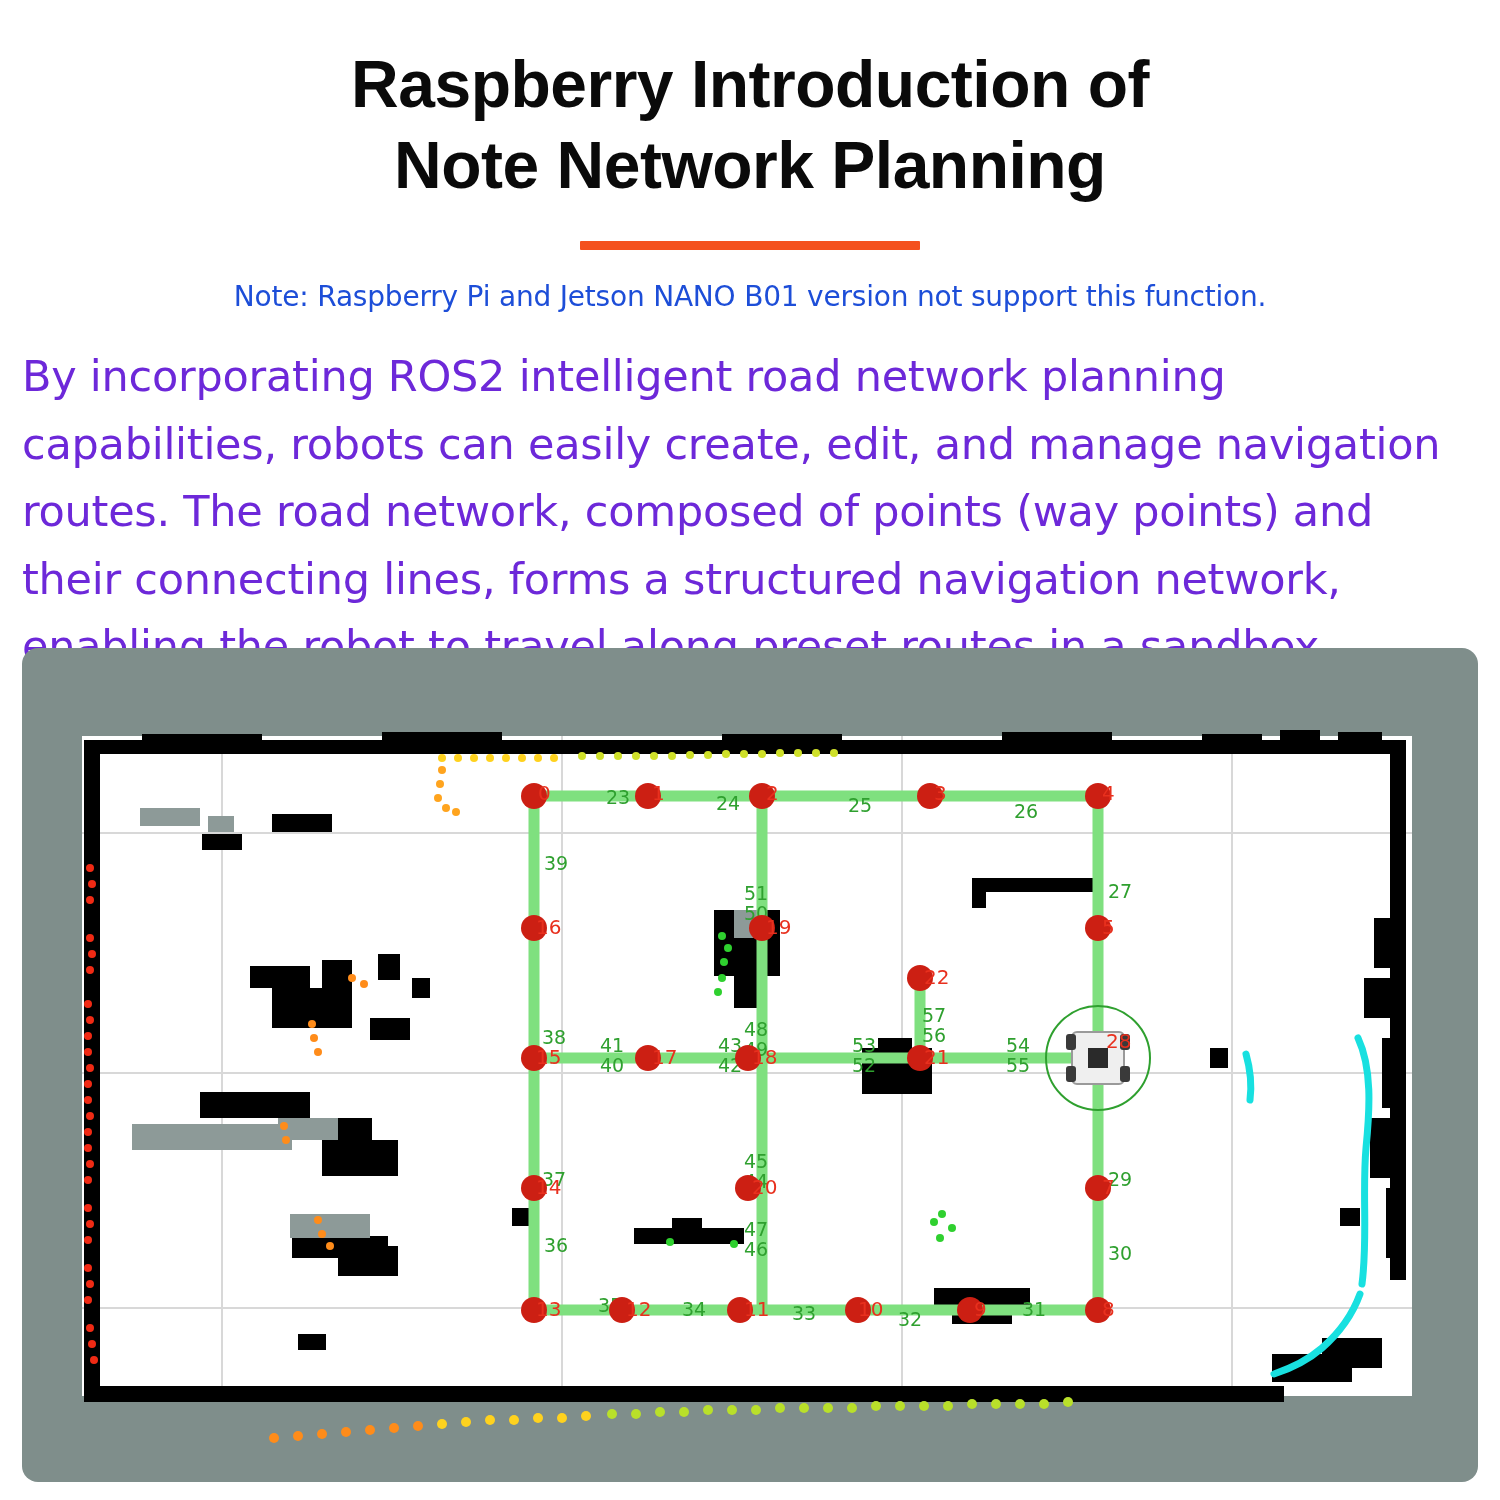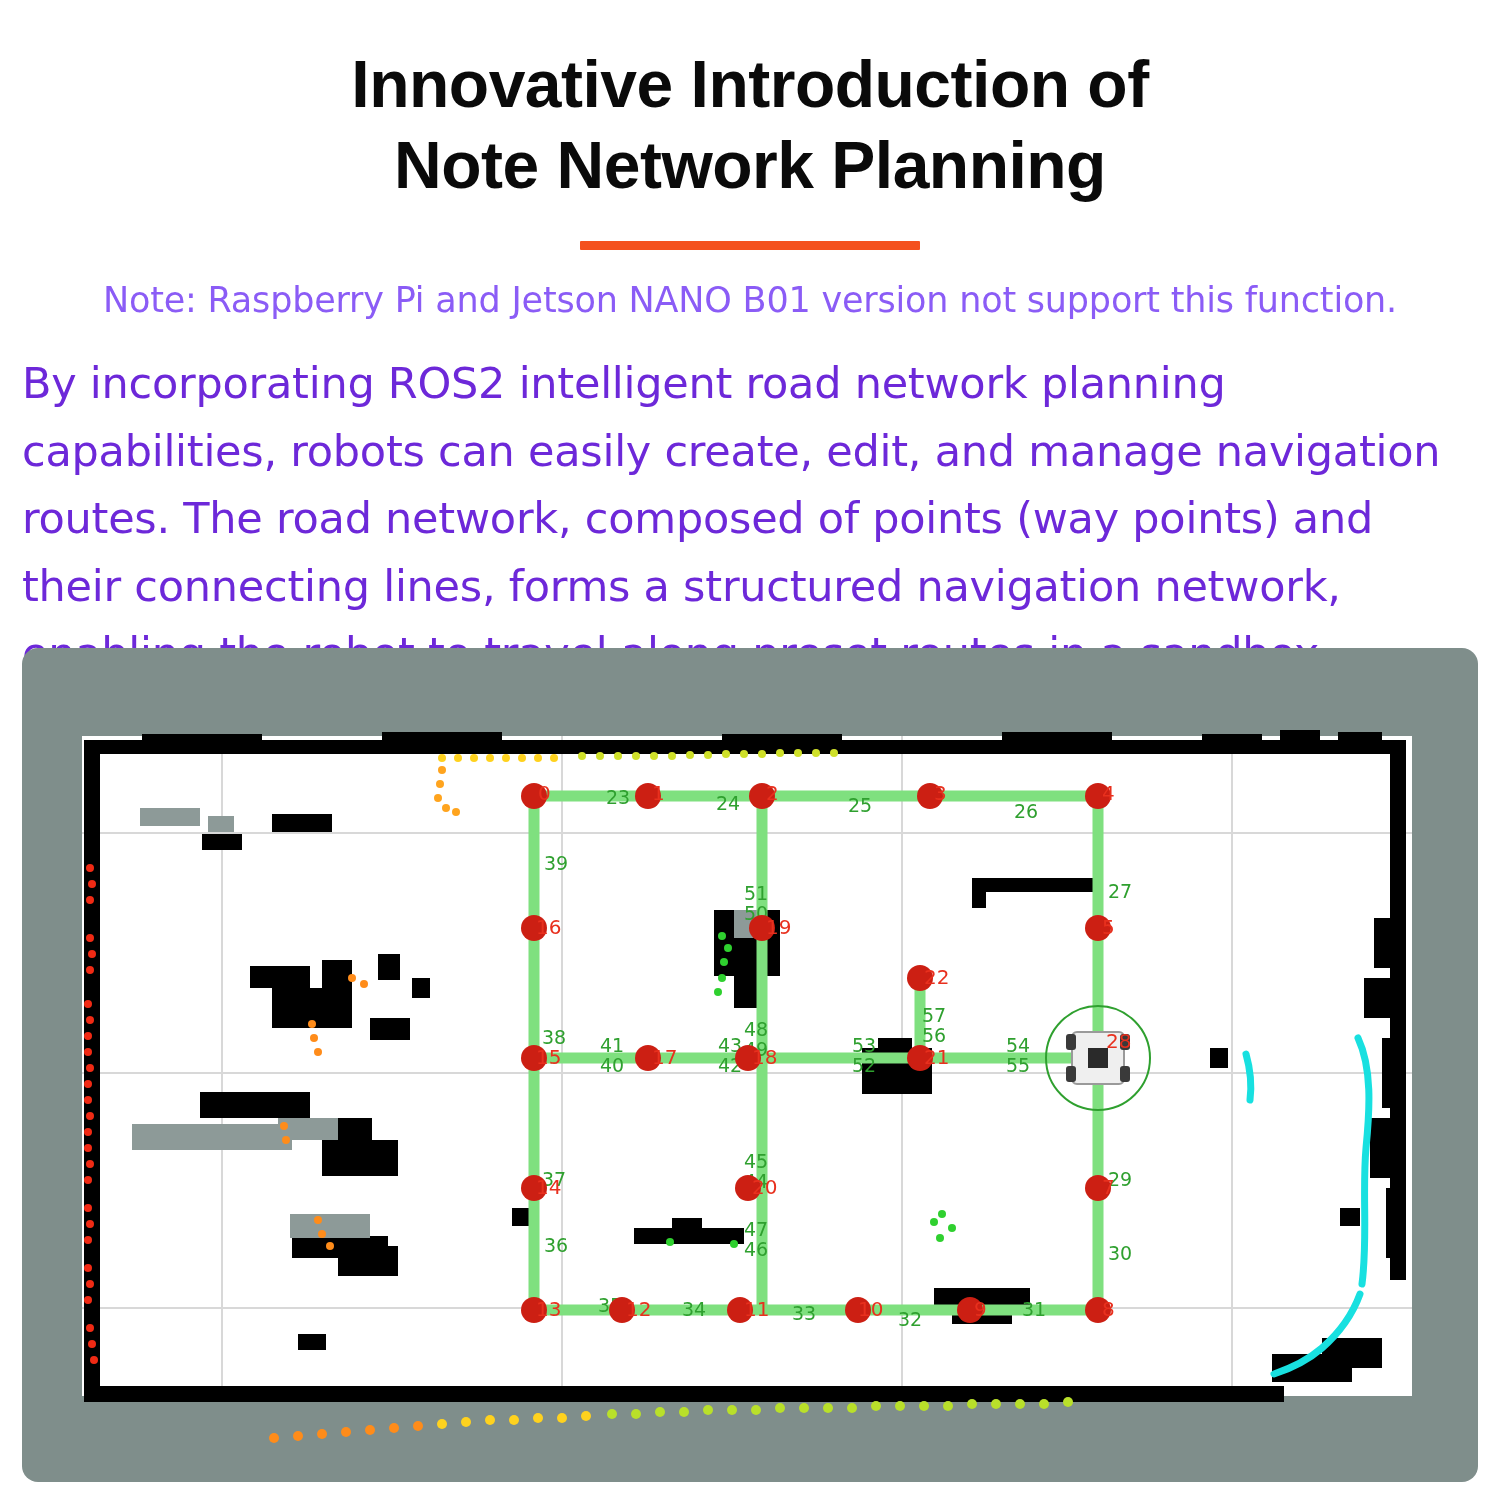--- a/index.html
+++ b/index.html
@@ -39,22 +39,22 @@
   }
   .divider {
     width: 340px;
     height: 9px;
     background: #f4511e;
     border-radius: 1px;
   }
   .note {
     margin-top: 30px;
     text-align: center;
-    color: #8b5cf6;
-    font-size: 35px;
+    color: #1d4ed8;
+    font-size: 28px;
     font-family: "DejaVu Sans", sans-serif;
     letter-spacing: -0.2px;
   }
   .body-text {
     margin: 30px 22px 0 22px;
     font-size: 43px;
     line-height: 1.57;
     color: #6d28d9;
     font-family: "DejaVu Sans", sans-serif;
     letter-spacing: -0.25px;
@@ -70,21 +70,21 @@
     overflow: hidden;
   }
   .map-svg { display: block; }
 </style>
 </head>
 <body>
 
 <div class="page">
 
   <div class="title-block">
-    <div class="title-line">Innovative Introduction of</div>
+    <div class="title-line">Raspberry Introduction of</div>
     <div class="title-line">Note Network Planning</div>
     <div class="divider-wrap">
       <div class="divider"></div>
     </div>
   </div>
 
   <div class="note">Note: Raspberry Pi and Jetson NANO B01 version not support this function.</div>
 
   <div class="body-text">By incorporating ROS2 intelligent road network planning capabilities, robots can easily create, edit, and manage navigation routes. The road network, composed of points (way points) and their connecting lines, forms a structured navigation network, enabling the robot to travel along preset routes in a sandbox environment and intelligently select the shortest path to reach the target point, simulating autonomous driving in real-world scenarios.</div>
 

